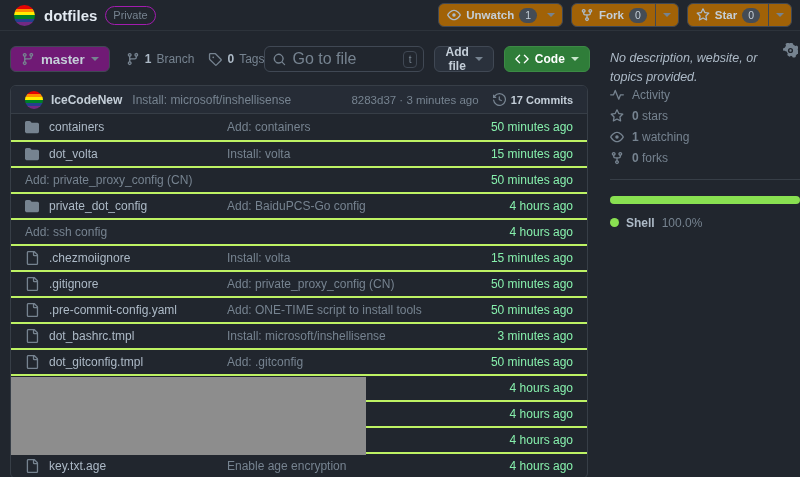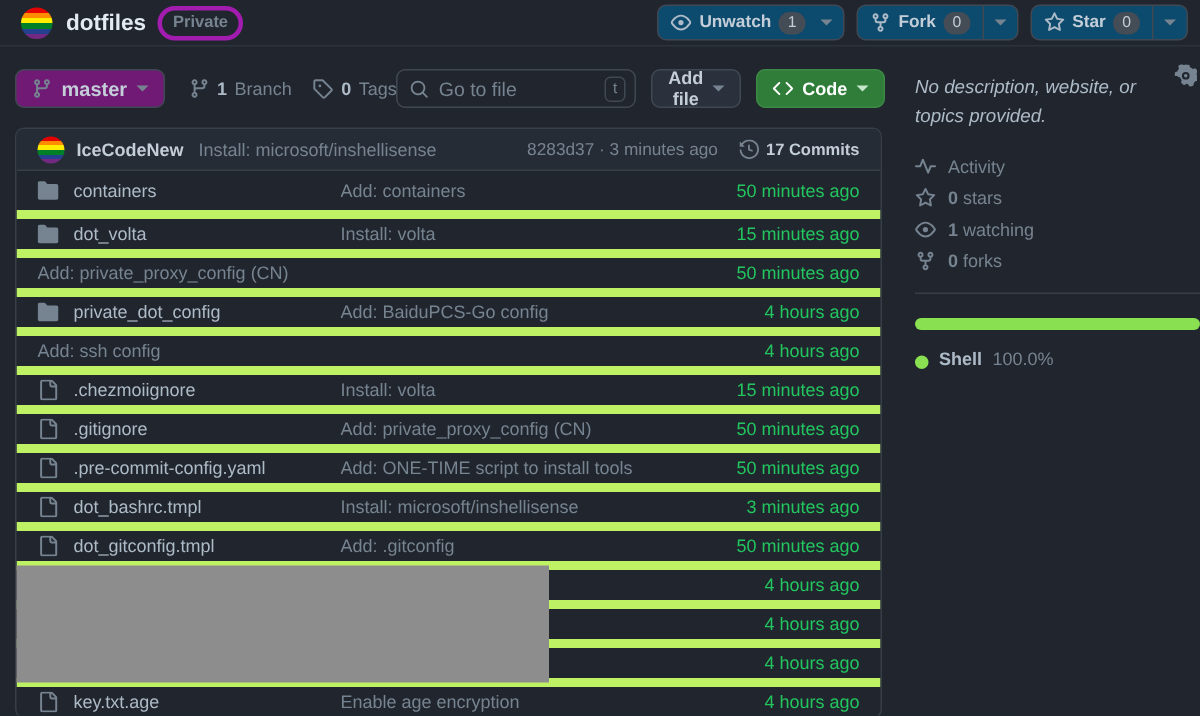--- a/index.html
+++ b/index.html
@@ -22,27 +22,27 @@
     border-bottom: 1px solid #2d333b;
   }
   .avatar {
     width: 21px; height: 21px; border-radius: 50%;
     background: linear-gradient(180deg,#e40303 0 17%,#ff8c00 17% 33%,#ffed00 33% 50%,#008026 50% 67%,#24408e 67% 83%,#732982 83% 100%);
     flex: none;
   }
   .repo-title { font-size: 15px; font-weight: bold; color: #e3eaf2; margin: 0 8px 0 9px; }
   .visibility-badge {
     font-size: 11px; color: #768390;
-    border: 3px solid #a21caf; border-radius: 2em;
-    padding: 1px 7px; line-height: 15px; font-weight: bold;
+    border: 1px solid #a21caf; border-radius: 2em;
+    padding: 1px 7px; line-height: 15px;
   }
   .topbar-actions { margin-left: auto; display: flex; gap: 8px; }
   .tb-btn {
     display: flex; align-items: center; height: 24px;
-    background: #0c4a6e; border: 1px solid #404854; border-radius: 6px;
+    background: #a16207; border: 1px solid #404854; border-radius: 6px;
     color: #adbac7; font-size: 11.5px; overflow: hidden;
   }
   .tb-btn .seg { display: flex; align-items: center; gap: 5px; padding: 0 8px; height: 100%; }
   .tb-btn .caret-seg { padding: 0 7px; border-left: 1px solid #404854; height: 100%; display:flex; align-items:center; }
   .tb-btn .caret-seg.nodiv { border-left: none; padding-left: 2px; }
   .tb-btn .lbl { font-weight: 600; color: #c4ced8; }
   .counter {
     background: #444c56; border-radius: 2em; font-size: 10.5px;
     padding: 0 6px; line-height: 15px; color: #c4ced8;
   }
@@ -67,21 +67,21 @@
   .branch-meta b { color: #adbac7; }
   .gotofile {
     margin-left: auto;
     width: 160px; height: 26px;
     border: 1px solid #404854; border-radius: 6px;
     display: flex; align-items: center; gap: 6px;
     padding: 0 6px 0 8px; color: #768390; background: transparent;
   }
   .gotofile input {
     flex: 1; min-width: 0; background: transparent; border: none; outline: none;
-    color: #adbac7; font-size: 13px; font-family: inherit;
+    color: #adbac7; font-size: 16px; font-family: inherit;
   }
   .gotofile input::placeholder { color: #768390; }
   .kbd {
     border: 1px solid #404854; border-radius: 4px;
     font-size: 10px; padding: 0 5px; line-height: 15px; color: #768390;
   }
   .addfile-btn {
     margin-left: 10px; height: 26px; padding: 0 10px;
     display: flex; align-items: center; gap: 6px;
     background: #2a313c; border: 1px solid #404854; border-radius: 6px;
@@ -111,45 +111,45 @@
     flex: none;
   }
   .commit-header .author { font-weight: bold; color: #c4ced8; }
   .commit-header .headmsg { color: #768390; margin-left: 2px; white-space: nowrap; overflow: hidden; text-overflow: ellipsis; }
   .commit-header .right { margin-left: auto; display: flex; align-items: center; gap: 14px; white-space: nowrap; }
   .commit-header .hashtime { color: #768390; font-size: 11.5px; }
   .commit-header .commits { display: flex; align-items: center; gap: 5px; font-weight: bold; color: #c4ced8; font-size: 11px; }
 
   .trow {
     height: 26px; display: flex; align-items: center;
-    padding: 0 14px; border-top: 6px solid #bef264;
+    padding: 0 14px; border-top: 2px solid #bef264;
   }
   .trow:first-child { border-top: none; justify-content: flex-end; }
   .trow .namecell { width: 202px; flex: none; display: flex; align-items: center; gap: 10px; overflow: hidden; }
   .trow .fname { color: #adbac7; white-space: nowrap; overflow: hidden; text-overflow: ellipsis; cursor: pointer; }
   .trow .msg { flex: 1; color: #768390; white-space: nowrap; overflow: hidden; text-overflow: ellipsis; cursor: pointer; }
-  .trow .time { width: 110px; flex: none; text-align: right; color: #22c55e; }
+  .trow .time { width: 110px; flex: none; text-align: right; color: #86efac; }
   .folder-glyph { color: #768390; }
   .file-glyph { color: #768390; }
 
   .redaction {
     position: absolute; left: -1px; top: 291px;
     width: 356px; height: 78px;
     background: #8d8d8d; z-index: 5;
   }
 
   
   .gear { position: absolute; top: 12px; right: 2px; color: #768390; cursor: pointer; }
   .about-desc { font-style: italic; color: #adbac7; font-size: 12.5px; line-height: 1.55; padding-right: 41px; margin-top: 4px; }
-  .stats { list-style: none; margin-top: 16px; display: flex; flex-direction: column; gap: 7px; }
+  .stats { list-style: none; display: flex; flex-direction: column; gap: 7px; }
   .stats li { display: flex; align-items: center; gap: 8px; color: #768390; cursor: pointer; }
   .stats li b { color: #768390; }
   .sb-divider { border: none; border-top: 1px solid #373e47; margin: 14px 0 16px; }
   .lang-bar { height: 8px; border-radius: 4px; margin-bottom: 12px; }
-  .lang-legend { display: flex; align-items: flex-end; gap: 7px; }
+  .lang-legend { display: flex; align-items: center; gap: 7px; }
   .lang-dot { width: 9px; height: 9px; border-radius: 50%; flex: none; }
   .lang-name { font-weight: bold; color: #adbac7; }
   .lang-pct { color: #768390; }
 </style>
 </head>
 <body>
 
 <header class="topbar">
   <span class="avatar"></span>
   <span class="repo-title">dotfiles</span>

